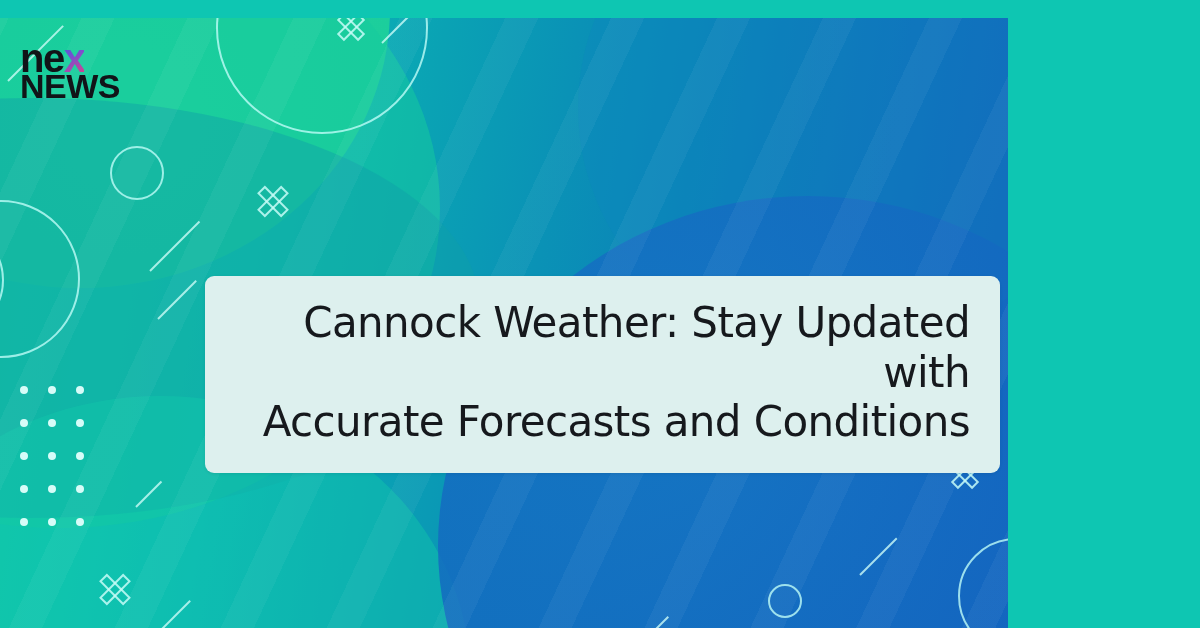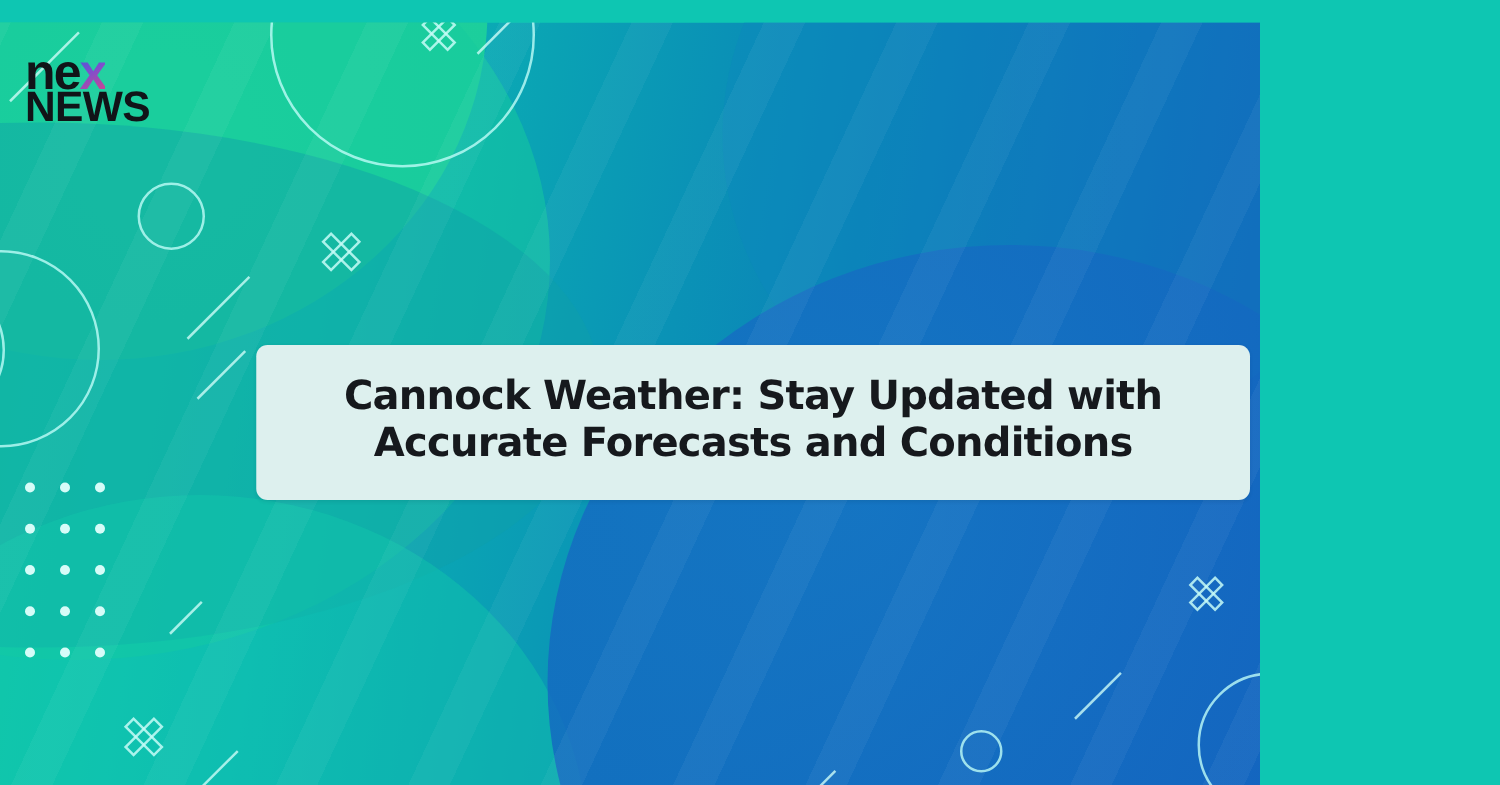--- a/index.html
+++ b/index.html
@@ -122,26 +122,26 @@
     position:absolute;
     left:205px; top:258px; width:795px;
     padding:22px 30px 26px 30px;
     background:#ddf0ee;
     border-radius:9px;
     z-index:35;
     box-shadow:0 1px 3px rgba(0,40,60,0.10);
   }
   .headline-card h1 {
     font-family:"DejaVu Sans", sans-serif;
-    font-size:32px;
-    font-weight:bold;
+    font-size:42px;
+    font-weight:normal;
     line-height:1.18;
     letter-spacing:-0.6px;
     color:#16191d;
-    text-align:center;
+    text-align:right;
     white-space:pre-line;
   }
 </style>
 </head>
 <body>
 
 <div id="stage">
 
   <div class="bg-base"></div>
   <div class="blob blob-tl"></div>

